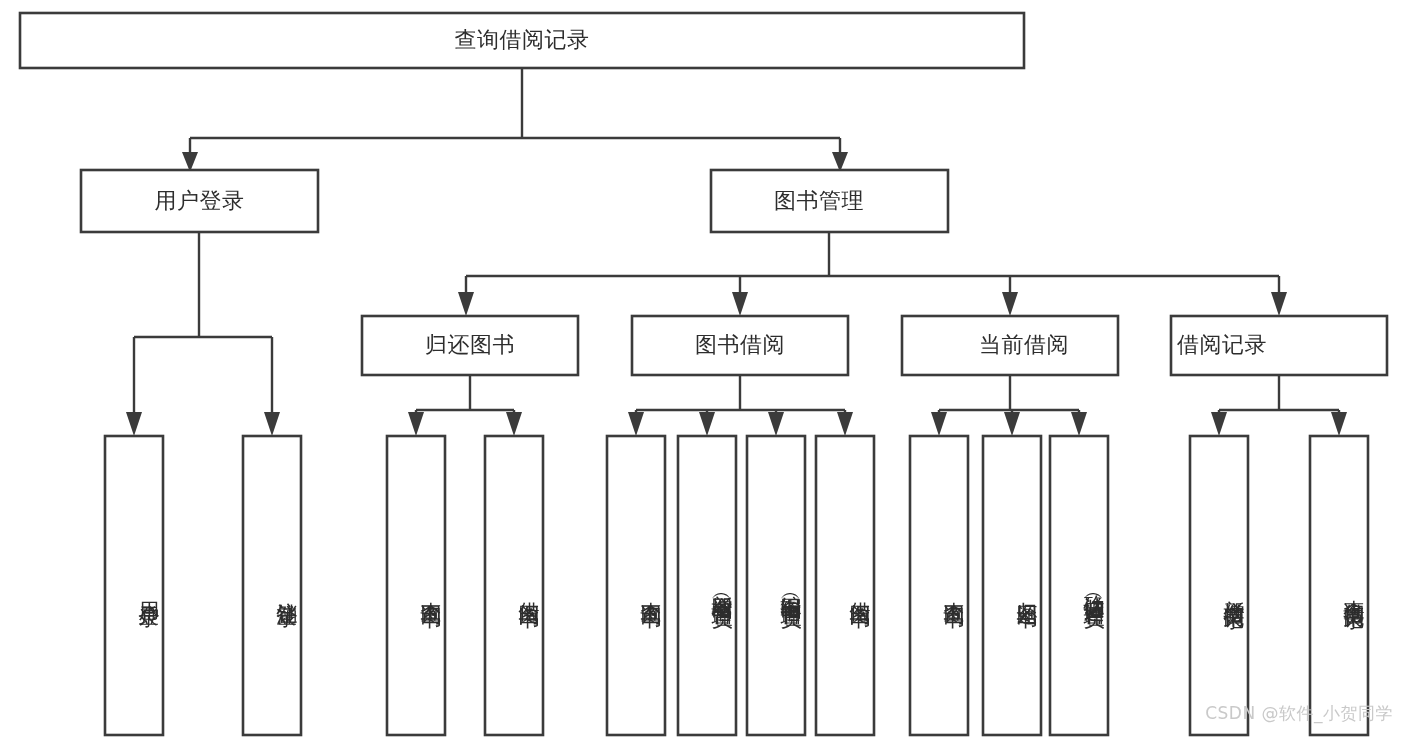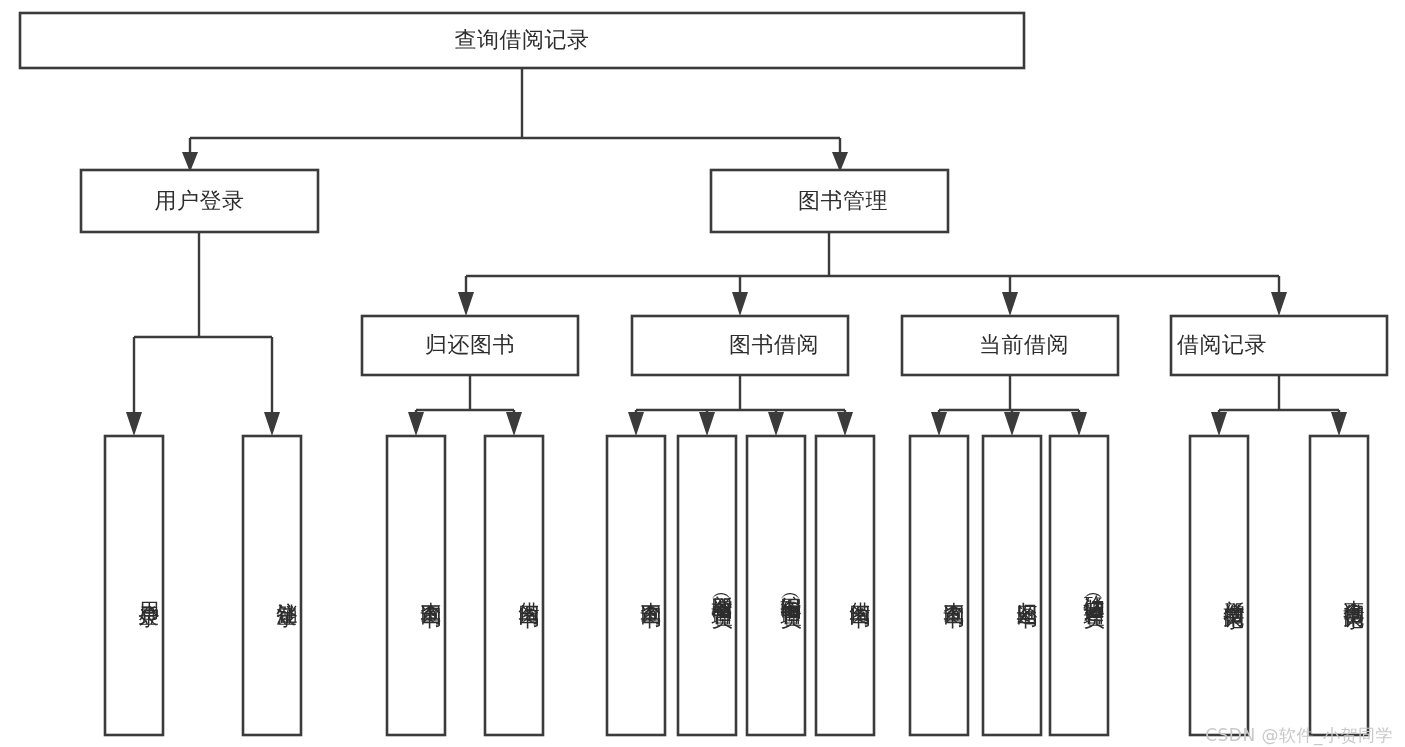--- a/index.html
+++ b/index.html
@@ -62,21 +62,21 @@
     text-orientation: upright;
     letter-spacing: 2px;
     align-items: flex-start;
     justify-content: center;
     padding-top: 6px;
     box-sizing: border-box;
   }
   .watermark {
     position: absolute;
     right: 12px;
-    bottom: 0;
+    bottom: 22px;
     font-size: 17px;
     color: #c9c9c9;
     font-family: "DejaVu Sans", "Liberation Sans", sans-serif;
     letter-spacing: 0.5px;
     white-space: nowrap;
     pointer-events: none;
   }
 </style>
 </head>
 <body>
@@ -188,24 +188,24 @@
     <rect class="node-rect" x="910" y="436" width="58" height="299"></rect>
     <rect class="node-rect" x="983" y="436" width="58" height="299"></rect>
     <rect class="node-rect" x="1050" y="436" width="58" height="299"></rect>
     <rect class="node-rect" x="1190" y="436" width="58" height="299"></rect>
     <rect class="node-rect" x="1310" y="436" width="58" height="299"></rect>
   </svg>
 
   <div class="node-label horizontal" style="left:20px; top:13px; width:1004px; height:55px;">查询借阅记录</div>
 
   <div class="node-label horizontal" style="left:81px; top:170px; width:237px; height:62px;">用户登录</div>
-  <div class="node-label horizontal" style="left:735px; top:170px; width:216px; height:62px;">图书管理</div>
+  <div class="node-label horizontal" style="left:711px; top:170px; width:216px; height:62px;">图书管理</div>
 
   <div class="node-label horizontal" style="left:362px; top:316px; width:216px; height:59px;">归还图书</div>
-  <div class="node-label horizontal" style="left:632px; top:316px; width:216px; height:59px;margin-left:34px;">图书借阅</div>
+  <div class="node-label horizontal" style="left:632px; top:316px; width:216px; height:59px;">图书借阅</div>
   <div class="node-label horizontal" style="left:902px; top:316px; width:244px; height:59px;">当前借阅</div>
   <div class="node-label horizontal" style="left:1114px; top:316px; width:216px; height:59px;">借阅记录</div>
 
   <div class="node-label vertical" style="left:105px; top:436px; width:58px; height:299px;">用户登录</div>
   <div class="node-label vertical" style="left:243px; top:436px; width:58px; height:299px;">注销登录</div>
   <div class="node-label vertical" style="left:387px; top:436px; width:58px; height:299px;">查询图书</div>
   <div class="node-label vertical" style="left:485px; top:436px; width:58px; height:299px;">借阅图书</div>
   <div class="node-label vertical" style="left:607px; top:436px; width:58px; height:299px;">查询图书</div>
   <div class="node-label vertical" style="left:678px; top:436px; width:58px; height:299px; padding-top:2px;">新增图书（管理员）</div>
   <div class="node-label vertical" style="left:747px; top:436px; width:58px; height:299px; padding-top:2px;">编辑图书（管理员）</div>

